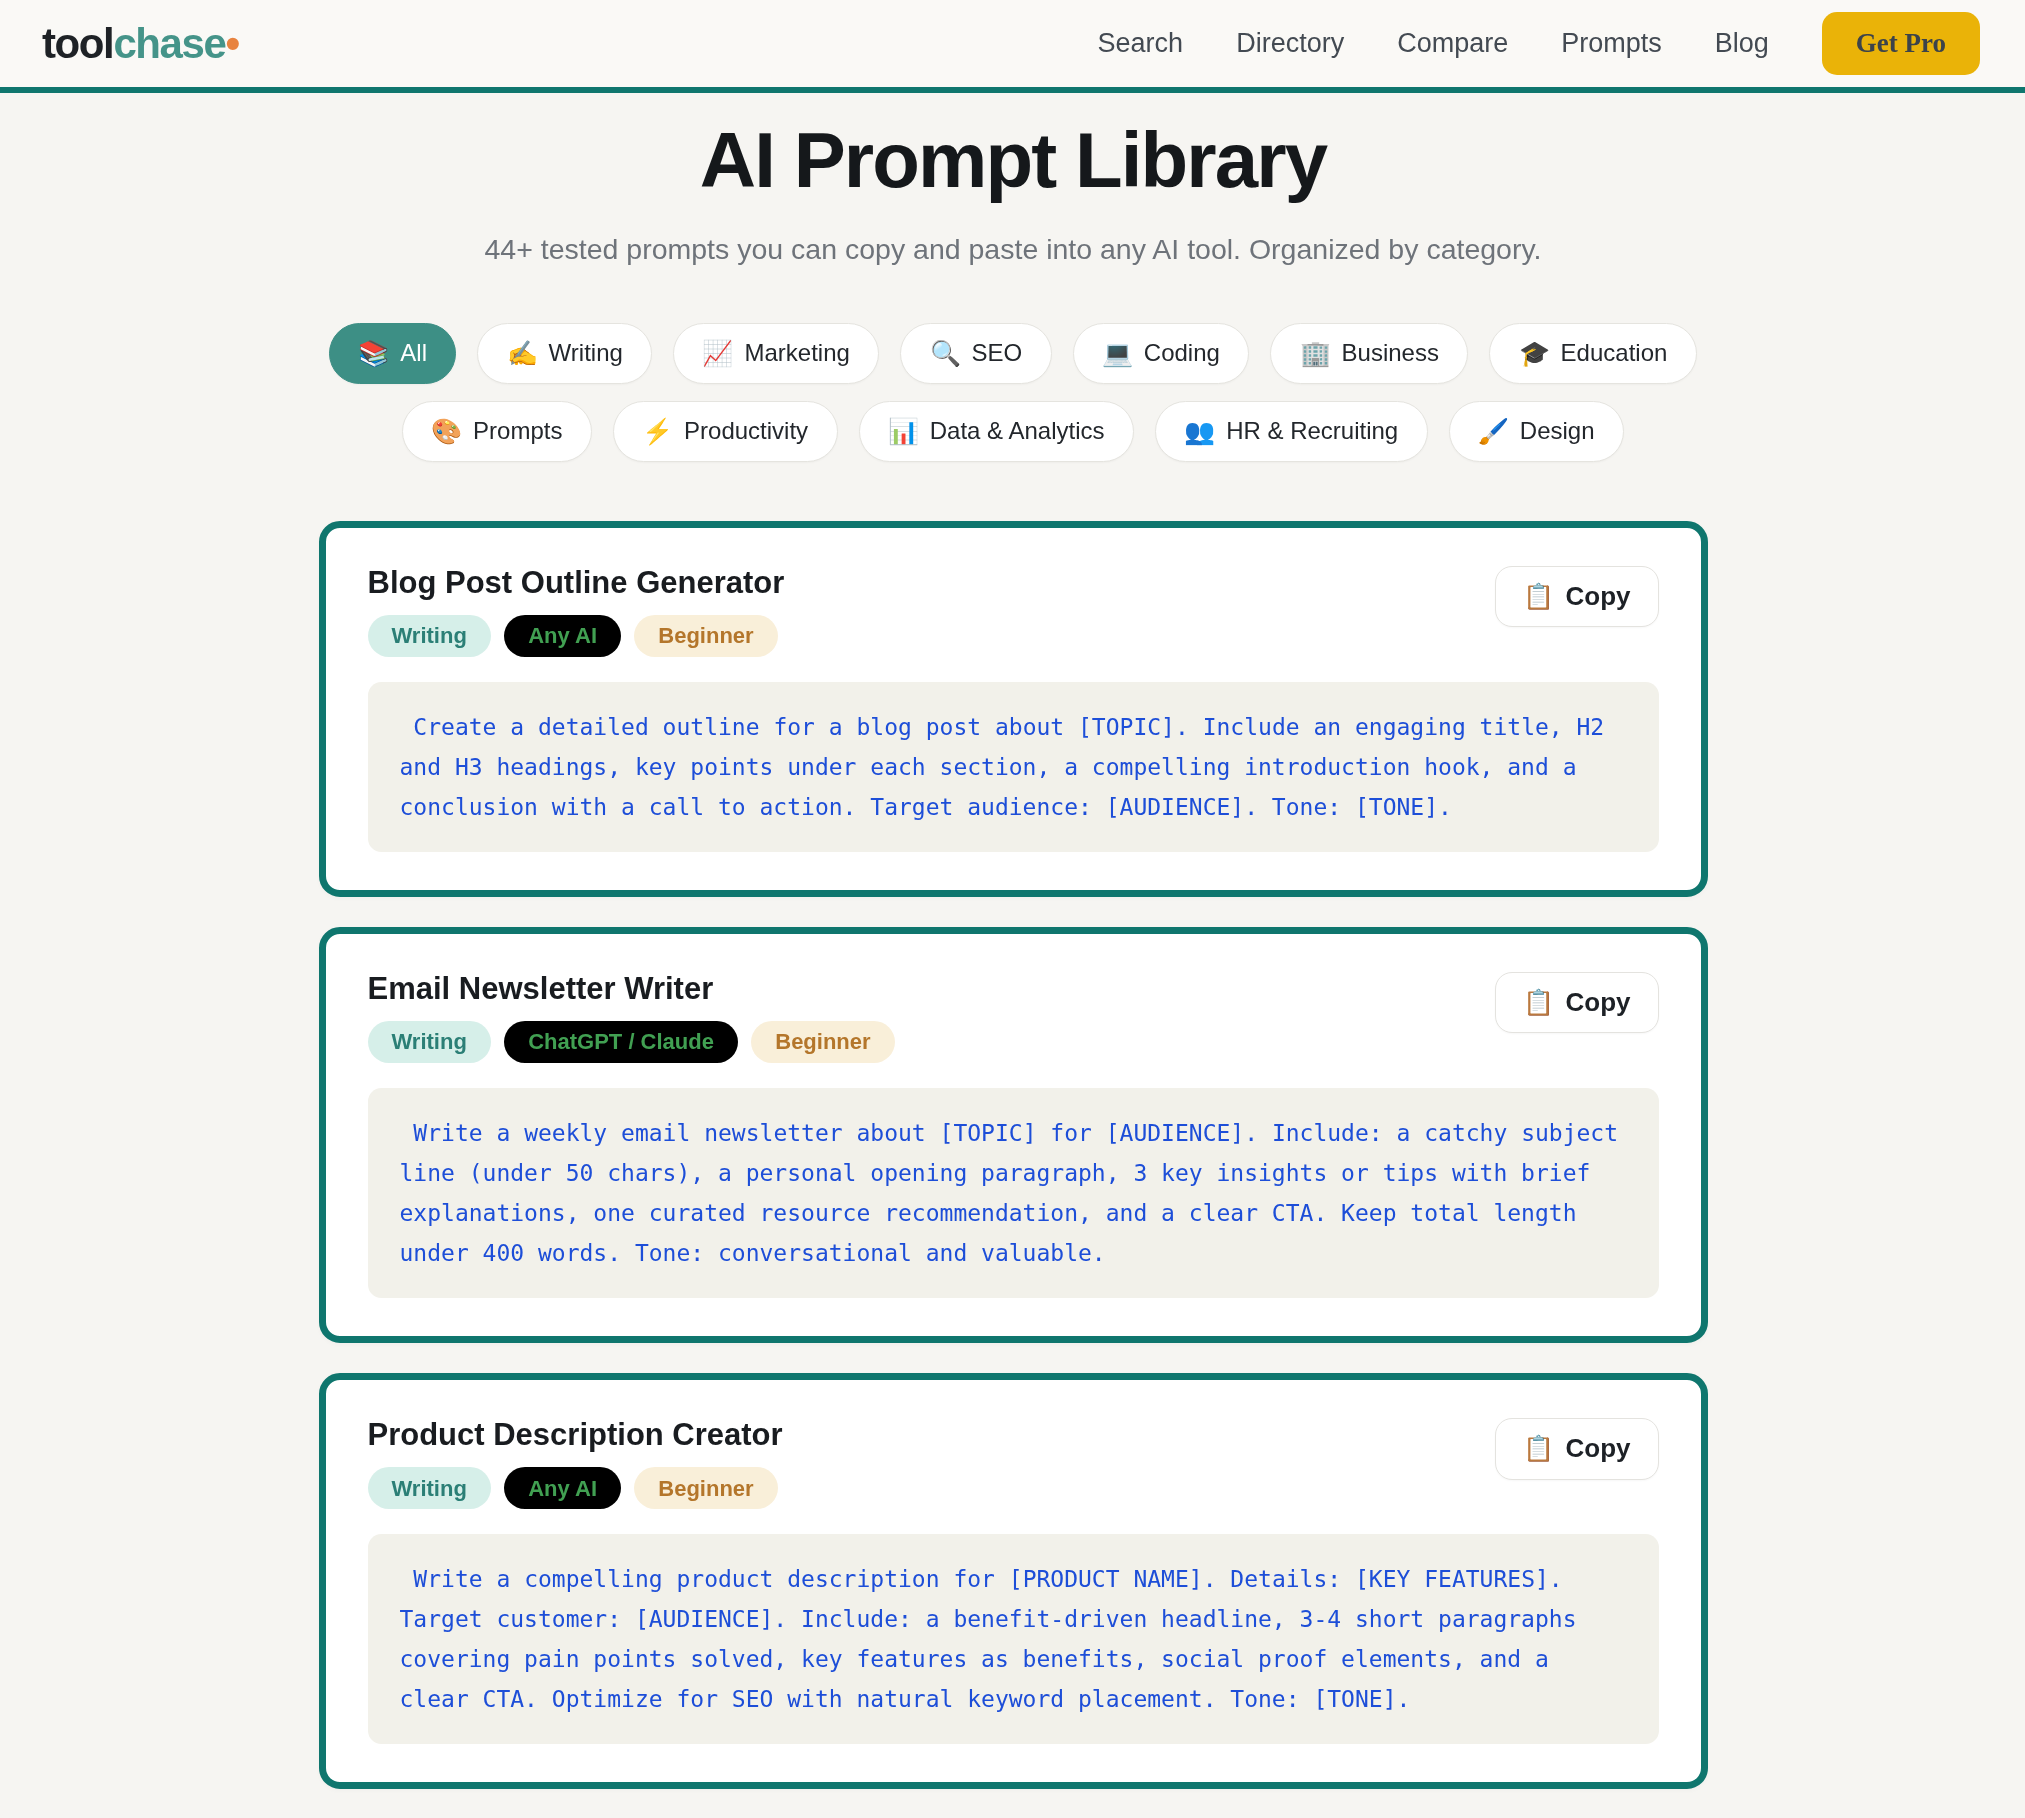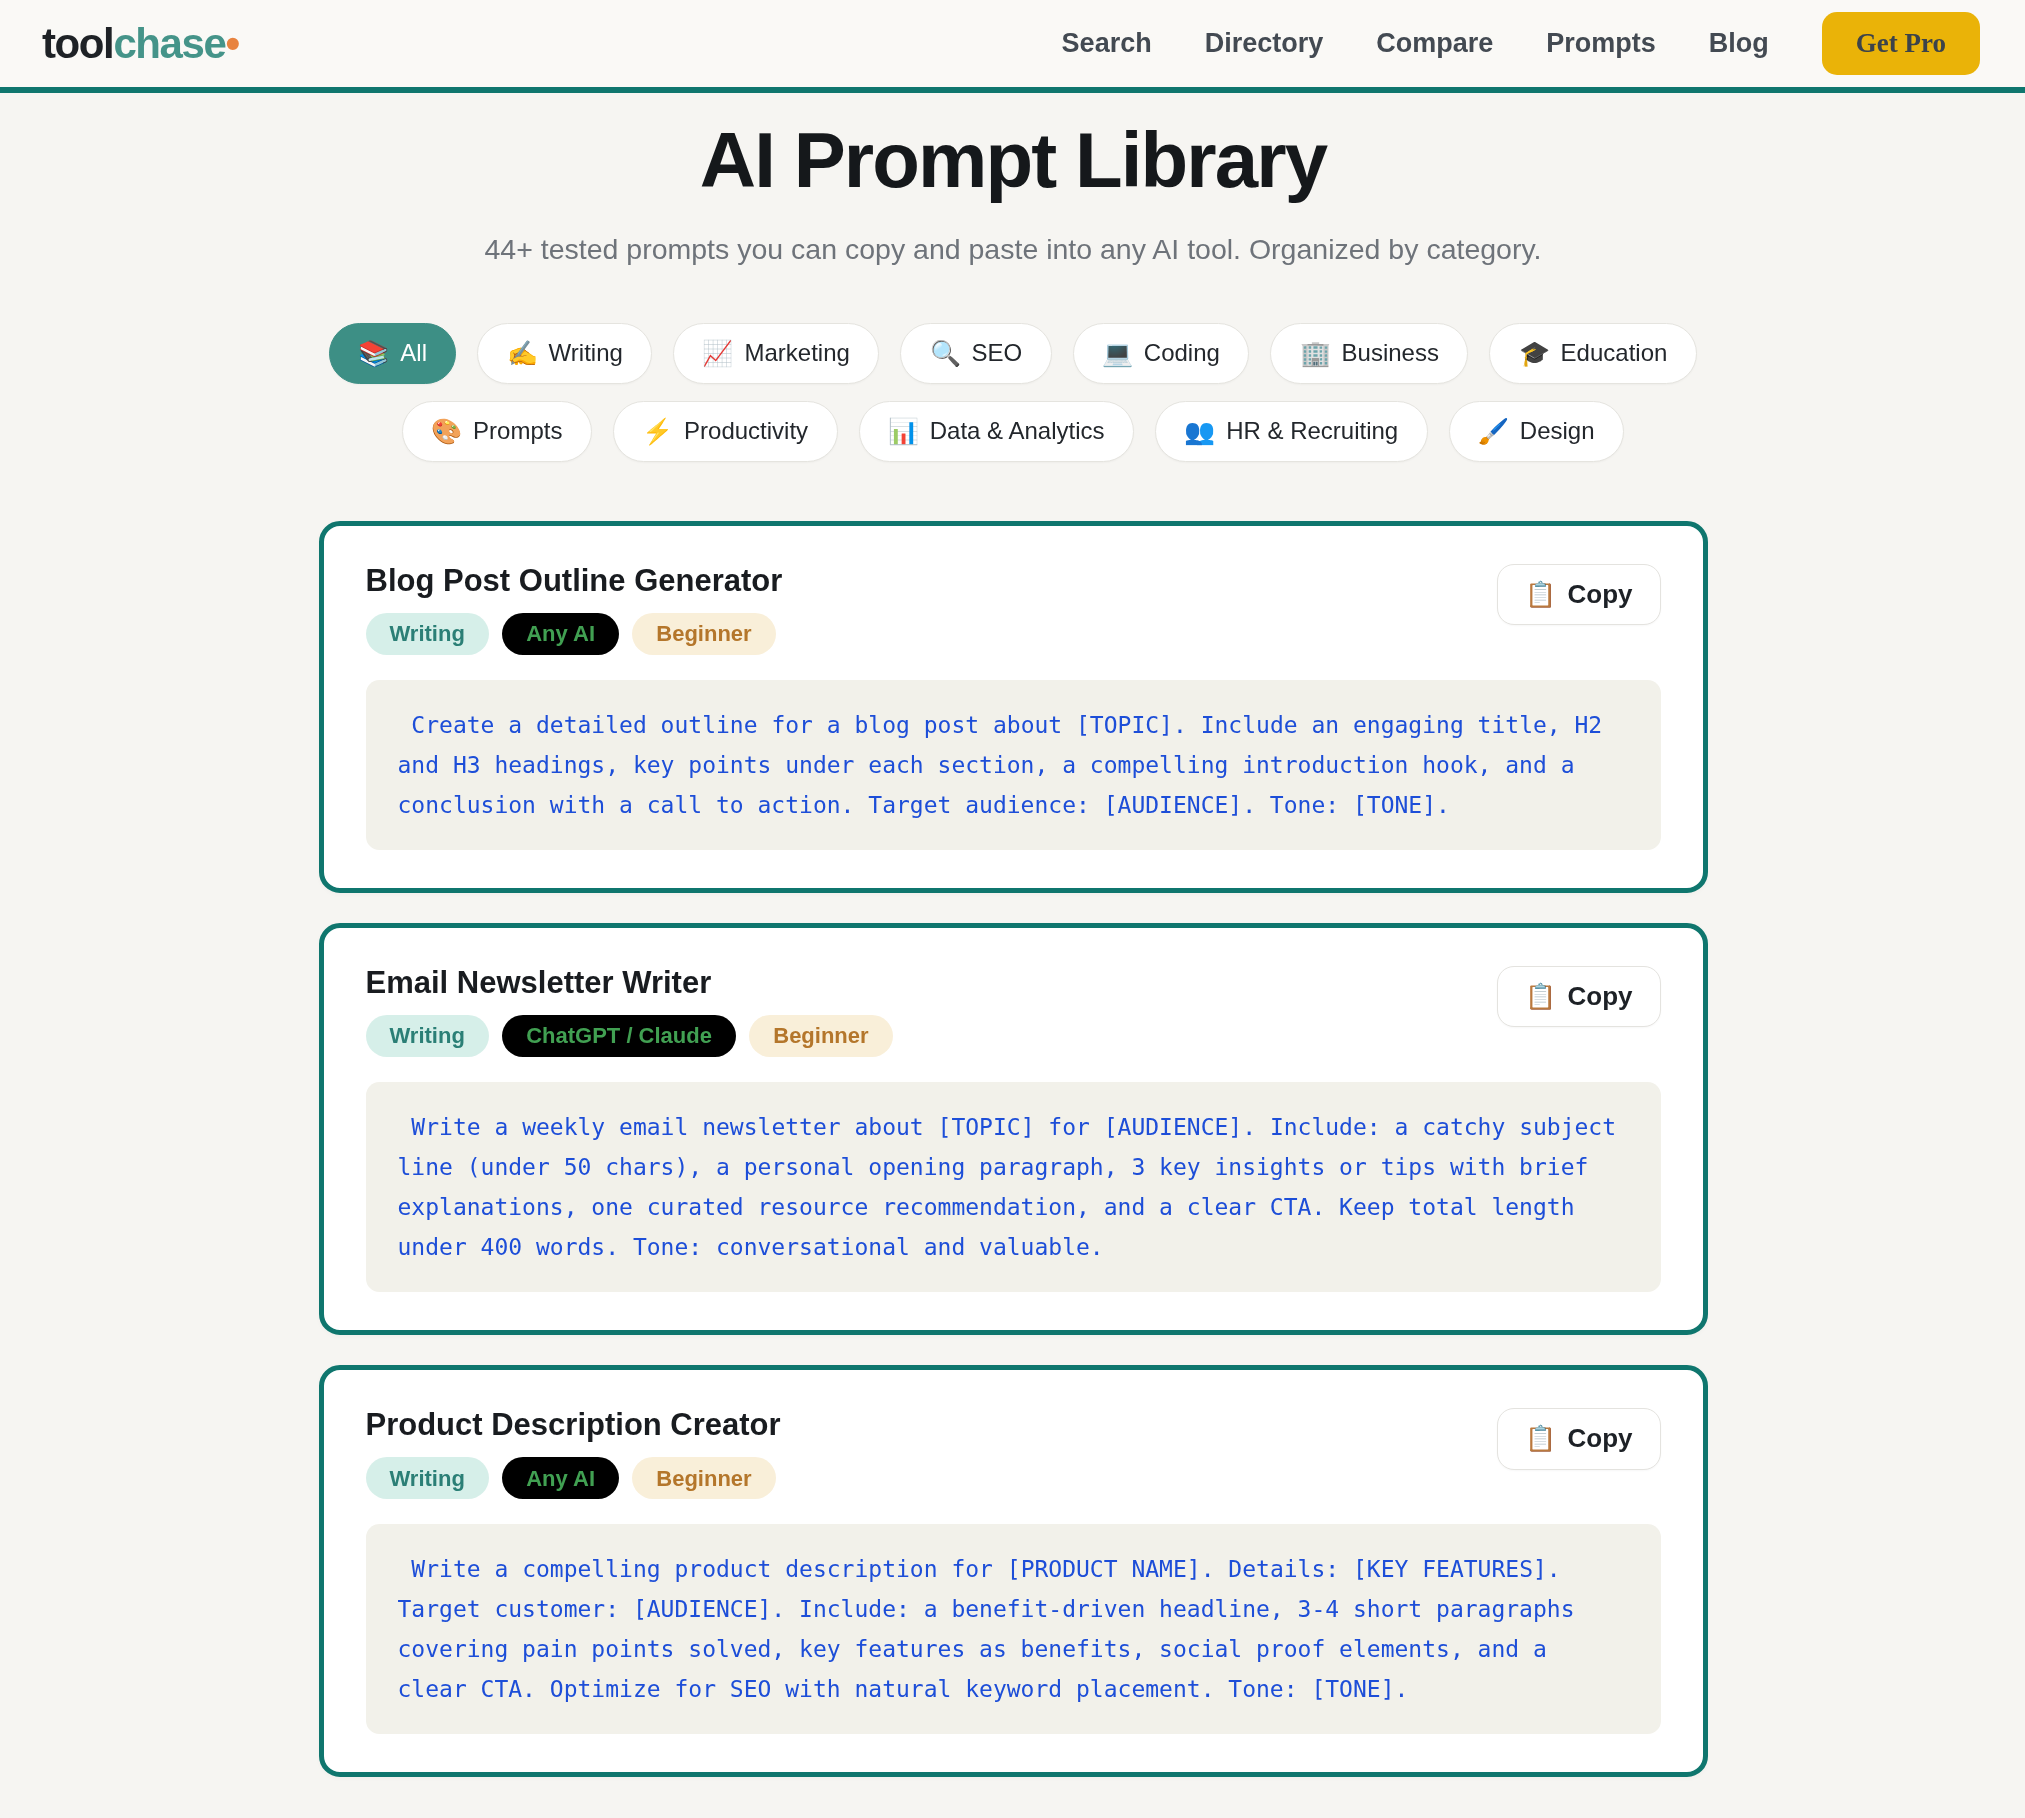--- a/index.html
+++ b/index.html
@@ -19,21 +19,21 @@
     border-bottom:6px solid #0f766e;
     display:flex;
     align-items:center;
     justify-content:space-between;
     padding:0 46px 0 42px;
   }
   .logo { font-size:42px; font-weight:700; letter-spacing:-1.4px; color:#1e2226; cursor:pointer; }
   .logo .teal { color:#459489; }
   .logo .dot  { color:#e8833f; }
   .nav { display:flex; align-items:center; gap:53px; }
-  .nav a { font-size:27px; font-weight:700; color:#434a52; text-decoration:none; cursor:pointer; }
+  .nav a { font-size:27px; font-weight:400; color:#434a52; text-decoration:none; cursor:pointer; }
   .get-pro {
     background:#eab308;
     color:#3c434a;
     border:none;
     font-family:Liberation Serif, serif;
     font-size:27px;
     font-weight:600;
     padding:16px 34px;
     border-radius:15px;
     cursor:pointer;
@@ -82,21 +82,21 @@
   
   .cards {
     width:1389px;
     margin:59px auto 0;
     display:flex;
     flex-direction:column;
     gap:30px;
   }
   .card {
     background:#ffffff;
-    border:5px solid #0f766e;
+    border:7px solid #0f766e;
     border-radius:21px;
     padding:38px 42px;
     box-shadow:0 1.9px 5.7px rgba(0,0,0,0.025);
   }
   .card-head { display:flex; justify-content:space-between; align-items:flex-start; }
   .card-title { font-size:31px; font-weight:700; color:#191c20; line-height:34px; }
   .tags { display:flex; gap:13.3px; margin-top:15px; }
   .tag {
     font-size:22px; font-weight:600;
     padding:8.6px 24px;

